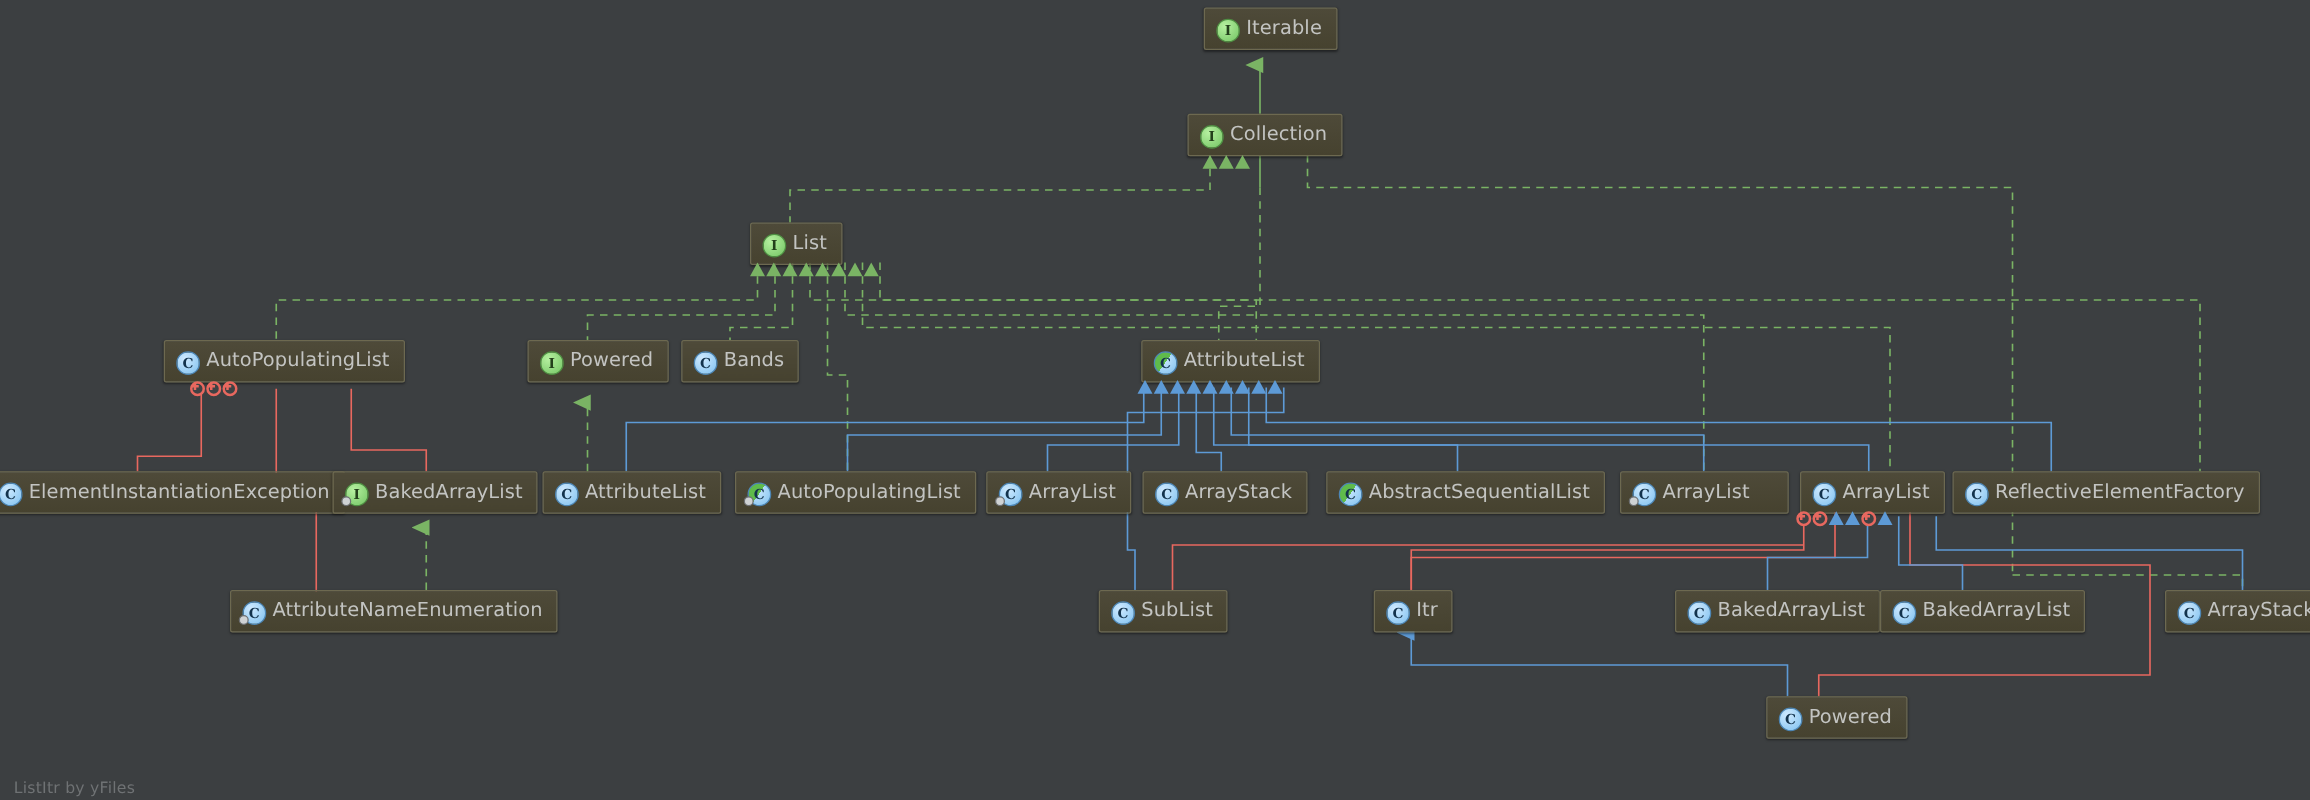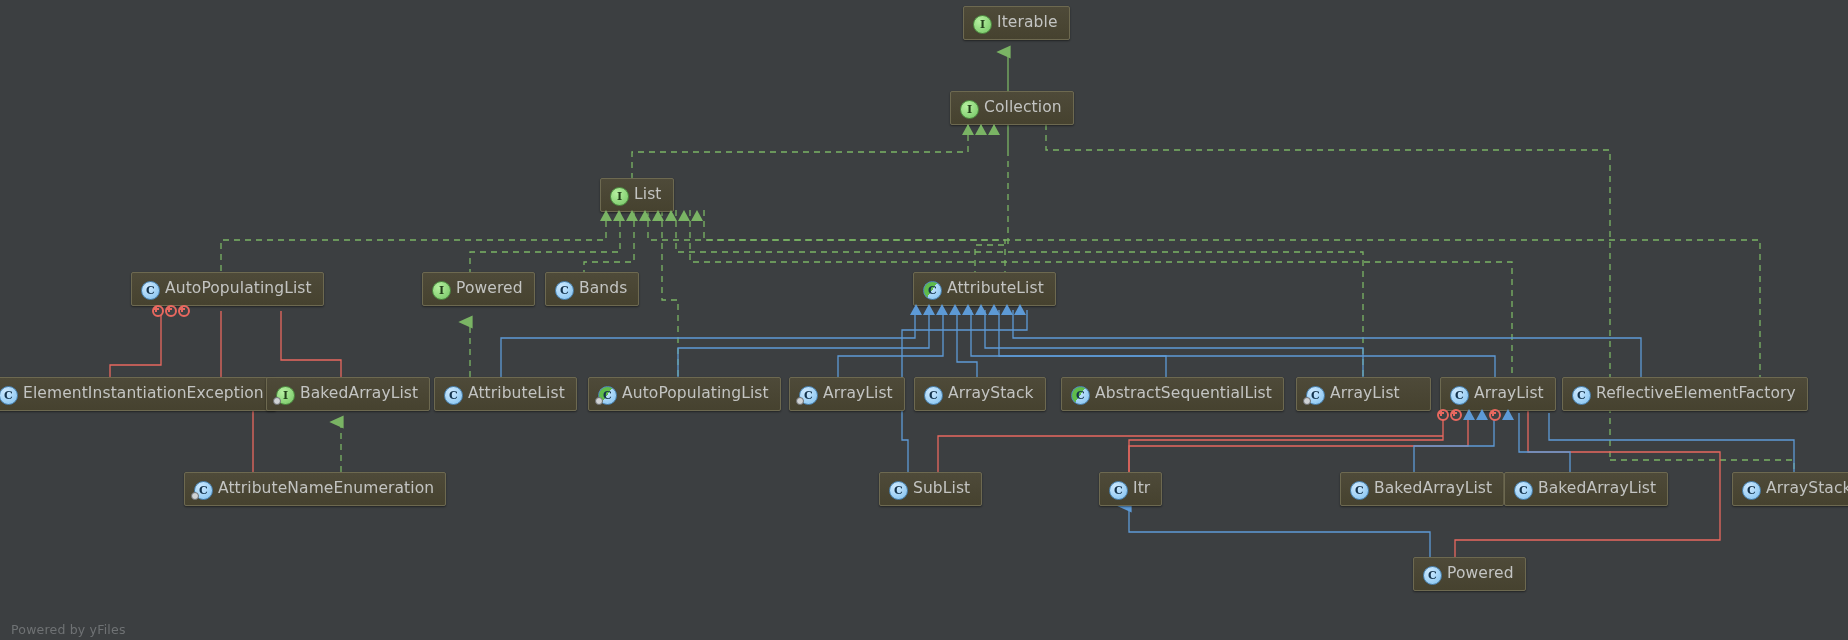--- a/index.html
+++ b/index.html
@@ -384,14 +384,14 @@
         </span>
         <span class="mk">
           <span class="mk-plus" style="display: block;"></span>
         </span>
         <span class="mk">
           <span class="mk-arrow" style="display: block;"></span>
         </span>
       </div>
     </div>
 
-  <div class="watermark">Powered by yFiles</div>
+  <div class="watermark">ListItr by yFiles</div>
 </div>
 
 </body></html>

